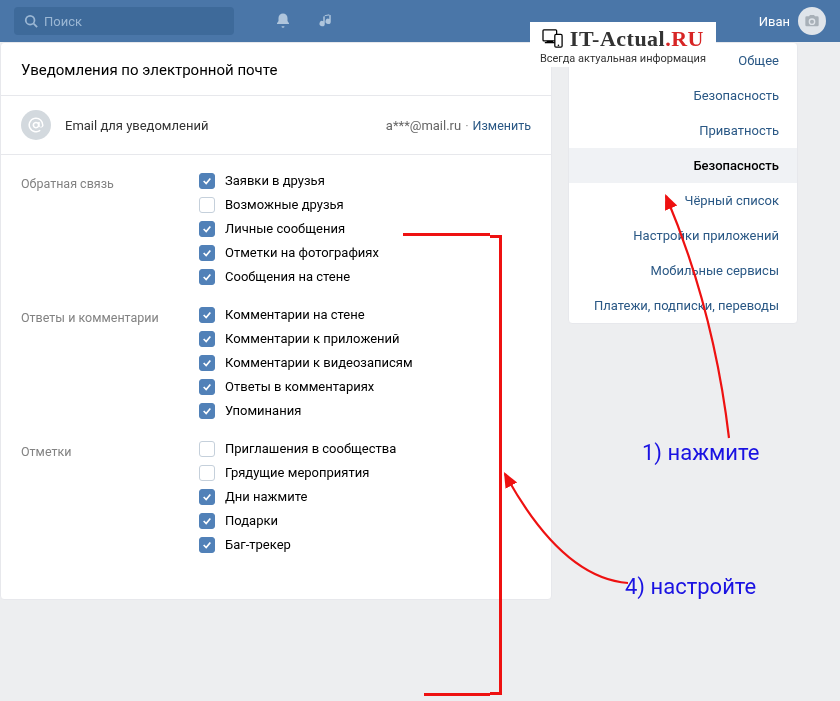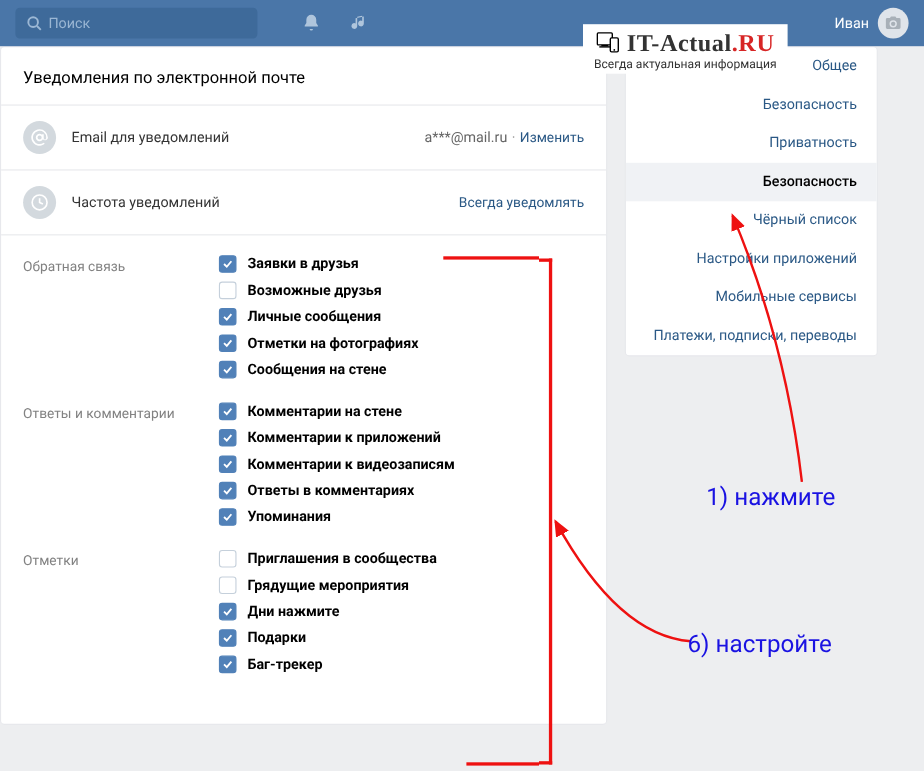--- a/index.html
+++ b/index.html
@@ -69,21 +69,21 @@
   }
   .row .row-label { flex: 1; color: #333; font-size: 13px; }
   .row .row-right { color: #656565; font-size: 13px; }
   .link { color: #2a5885; font-size: 12.5px; cursor: pointer; }
   .dot { color: #939393; margin: 0 4px; }
   
   .groups { border-top: 1px solid #e7e8ec; padding: 18px 20px 24px 20px; }
   .group { display: flex; margin-bottom: 22px; }
   .group-label { width: 178px; color: #828282; font-size: 12.5px; padding-top: 3px; }
   .opts { display: flex; flex-direction: column; gap: 8px; }
-  .opt { display: flex; align-items: flex-end; gap: 10px; cursor: pointer; font-weight: bold; }
+  .opt { display: flex; align-items: flex-start; gap: 10px; cursor: pointer; }
   .cb {
     width: 16px; height: 16px; border-radius: 3px; border: 1px solid #c5d0db;
     display: flex; align-items: center; justify-content: center;
     flex-shrink: 0;
   }
   .cb.checked { background: #5181b8; border-color: #5181b8; }
   .cb.checked svg { display: block; }
   .cb svg { display: none; }
   .opt-label { font-size: 13px; color: #000; }
 
@@ -183,30 +183,20 @@
         <svg width="18" height="18" viewBox="0 0 24 24" fill="#fff">
             <path d="M12 2a10 10 0 1 0 6.3 17.7l-1.4-1.4A8 8 0 1 1 20 12v1a1.5 1.5 0 0 1-3 0V8h-2v.8A4.5 4.5 0 1 0 16 14a3.5 3.5 0 0 0 6-1v-1A10 10 0 0 0 12 2zm0 7.5a2.5 2.5 0 1 1 0 5 2.5 2.5 0 0 1 0-5z"></path>
           </svg>
       </span>
       <span class="row-label">Email для уведомлений</span>
       <span class="row-right">a***@mail.ru</span>
       <span class="dot">·</span>
       <span class="link">Изменить</span>
     </div>
 
-    <div class="row">
-      <span class="round-icon">
-        <svg width="18" height="18" viewBox="0 0 24 24" fill="#fff">
-            <circle cx="12" cy="12" r="9" fill="none" stroke="#fff" stroke-width="2"></circle>
-            <path d="M12 7v5l4 2" stroke="#fff" stroke-width="2" fill="none"></path>
-          </svg>
-      </span>
-      <span class="row-label">Частота уведомлений</span>
-      <span class="link">Всегда уведомлять</span>
-    </div>
 
     <div class="groups" id="groups-holder">
         <div class="group">
           <div class="group-label">Обратная связь</div>
           <div class="opts">
             <div class="opt">
               <span class="cb checked">
                 <svg width="10" height="10" viewBox="0 0 12 12">
                   <path d="M2 6l3 3 5-6" stroke="#fff" stroke-width="2" fill="none"></path>
                 </svg>
@@ -354,13 +344,13 @@
 <div class="bracket-line" style="left:403px; top:233px; width:87px; height:0;"></div>
 <div class="bracket-line" style="left:424px; top:693px; width:66px; height:0;"></div>
 <svg class="arrow-svg" style="left:502px; top:468px;" width="130" height="120">
   <defs>
       <marker id="ah2" markerWidth="8" markerHeight="8" refX="6" refY="3" orient="auto">
         <path d="M0,0 L7,3 L0,6 Z" fill="#e11"></path>
       </marker>
     </defs>
   <path d="M126,115 Q60,110 3,6" stroke="#e11" stroke-width="2.2" fill="none" marker-end="url(#ah2)"></path>
 </svg>
-<div class="anno" style="left:625px; top:574px;">6) настройте</div>
+<div class="anno" style="left:625px; top:574px;">4) настройте</div>
 
 </body></html>

